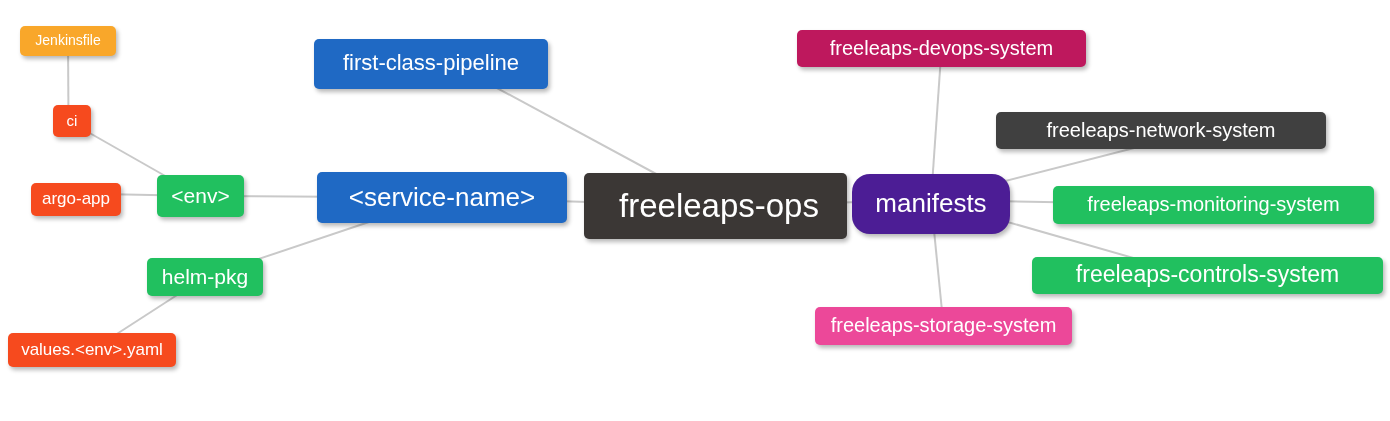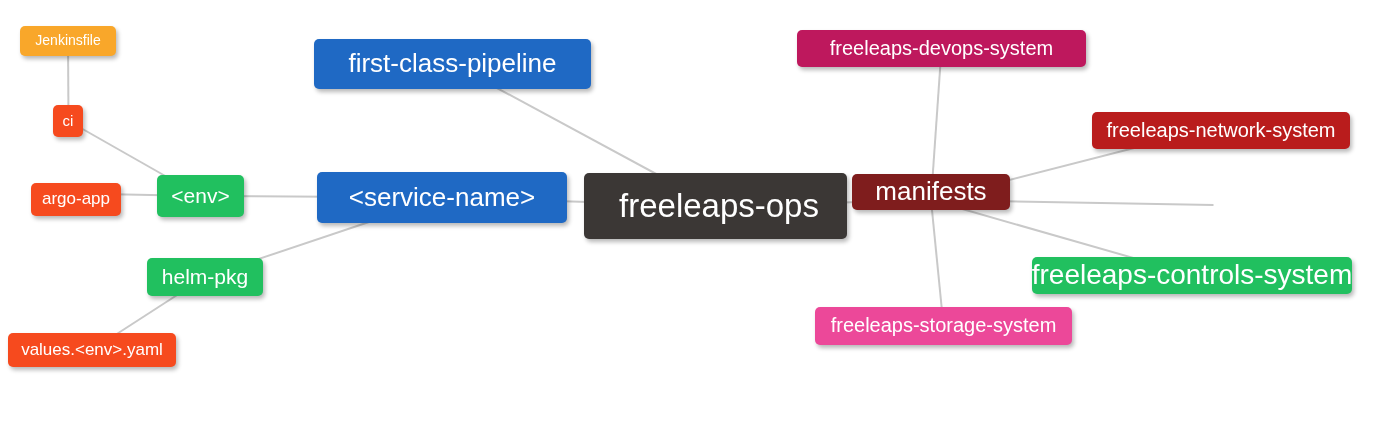--- a/index.html
+++ b/index.html
@@ -60,53 +60,56 @@
       <line x1="931" y1="200" x2="941.5" y2="48.5" stroke="#c9c9c9" stroke-width="2"></line>
       <line x1="931" y1="200" x2="1202.5" y2="130.5" stroke="#c9c9c9" stroke-width="2"></line>
       <line x1="931" y1="200" x2="1213.5" y2="205" stroke="#c9c9c9" stroke-width="2"></line>
       <line x1="931" y1="200" x2="1194.5" y2="275.5" stroke="#c9c9c9" stroke-width="2"></line>
       <line x1="931" y1="200" x2="943.5" y2="326" stroke="#c9c9c9" stroke-width="2"></line>
     </svg>
   <div id="node-layer">
       <div class="node" style="left: 584px; top: 173px; width: 263px; height: 66px; background: rgb(59, 55, 53); color: rgb(255, 255, 255); font-size: 33px; padding-left: 7px;">
         <span>freeleaps-ops</span>
       </div>
-      <div class="node" style="left: 314px; top: 39px; width: 277px; height: 50px; background: rgb(31, 105, 196); color: rgb(255, 255, 255); font-size: 26px;">
+      <div class="node" style="left: 314px; top: 39px; width: 234px; height: 50px; background: rgb(31, 105, 196); color: rgb(255, 255, 255); font-size: 22px;">
         <span>first-class-pipeline</span>
       </div>
       <div class="node" style="left: 317px; top: 172px; width: 250px; height: 51px; background: rgb(31, 105, 196); color: rgb(255, 255, 255); font-size: 26px;">
         <span>&lt;service-name&gt;</span>
       </div>
-      <div class="node" style="left: 852px; top: 174px; width: 158px; height: 36px; background: #7f1d1d; color: rgb(255, 255, 255); font-size: 26px;">
+      <div class="node" style="left: 852px; top: 174px; width: 158px; height: 60px; background: #4c1d95; color: rgb(255, 255, 255); font-size: 26px; border-radius: 18px;">
         <span>manifests</span>
       </div>
       <div class="node" style="left: 157px; top: 175px; width: 87px; height: 42px; background: rgb(33, 192, 95); color: rgb(255, 255, 255); font-size: 21px;">
         <span>&lt;env&gt;</span>
       </div>
       <div class="node" style="left: 147px; top: 258px; width: 116px; height: 38px; background: rgb(33, 192, 95); color: rgb(255, 255, 255); font-size: 21px;">
         <span>helm-pkg</span>
       </div>
       <div class="node" style="left: 31px; top: 183px; width: 90px; height: 33px; background: rgb(246, 74, 30); color: rgb(255, 255, 255); font-size: 17px;">
         <span>argo-app</span>
       </div>
-      <div class="node" style="left: 53px; top: 105px; width: 30px; height: 32px; background: rgb(246, 74, 30); color: rgb(255, 255, 255); font-size: 15px;">
+      <div class="node" style="left: 53px; top: 105px; width: 38px; height: 32px; background: rgb(246, 74, 30); color: rgb(255, 255, 255); font-size: 15px;">
         <span>ci</span>
       </div>
       <div class="node" style="left: 20px; top: 26px; width: 96px; height: 30px; background: rgb(249, 167, 42); color: rgb(255, 255, 255); font-size: 14px;">
         <span>Jenkinsfile</span>
       </div>
       <div class="node" style="left: 8px; top: 333px; width: 168px; height: 34px; background: rgb(246, 74, 30); color: rgb(255, 255, 255); font-size: 17px;">
         <span>values.&lt;env&gt;.yaml</span>
       </div>
       <div class="node" style="left: 797px; top: 30px; width: 289px; height: 37px; background: #be185d; color: rgb(255, 255, 255); font-size: 20px;">
         <span>freeleaps-devops-system</span>
       </div>
-      <div class="node" style="left: 1092px; top: 112px; width: 258px; height: 37px; background: #b91c1c; color: rgb(255, 255, 255); font-size: 20px;">
+      <div class="node" style="left: 996px; top: 112px; width: 330px; height: 37px; background: #404040; color: rgb(255, 255, 255); font-size: 20px;">
         <span>freeleaps-network-system</span>
       </div>
-      <div class="node" style="left: 1032px; top: 257px; width: 320px; height: 37px; background: rgb(33, 192, 95); color: rgb(255, 255, 255); font-size: 28px;">
+      <div class="node" style="left: 1053px; top: 186px; width: 321px; height: 38px; background: rgb(33, 192, 95); color: rgb(255, 255, 255); font-size: 20px;">
+        <span>freeleaps-monitoring-system</span>
+      </div>
+      <div class="node" style="left: 1032px; top: 257px; width: 351px; height: 37px; background: rgb(33, 192, 95); color: rgb(255, 255, 255); font-size: 23px;">
         <span>freeleaps-controls-system</span>
       </div>
       <div class="node" style="left: 815px; top: 307px; width: 257px; height: 38px; background: #ec4899; color: rgb(255, 255, 255); font-size: 20px;">
         <span>freeleaps-storage-system</span>
       </div>
     </div>
 </div>
 
 </body></html>

